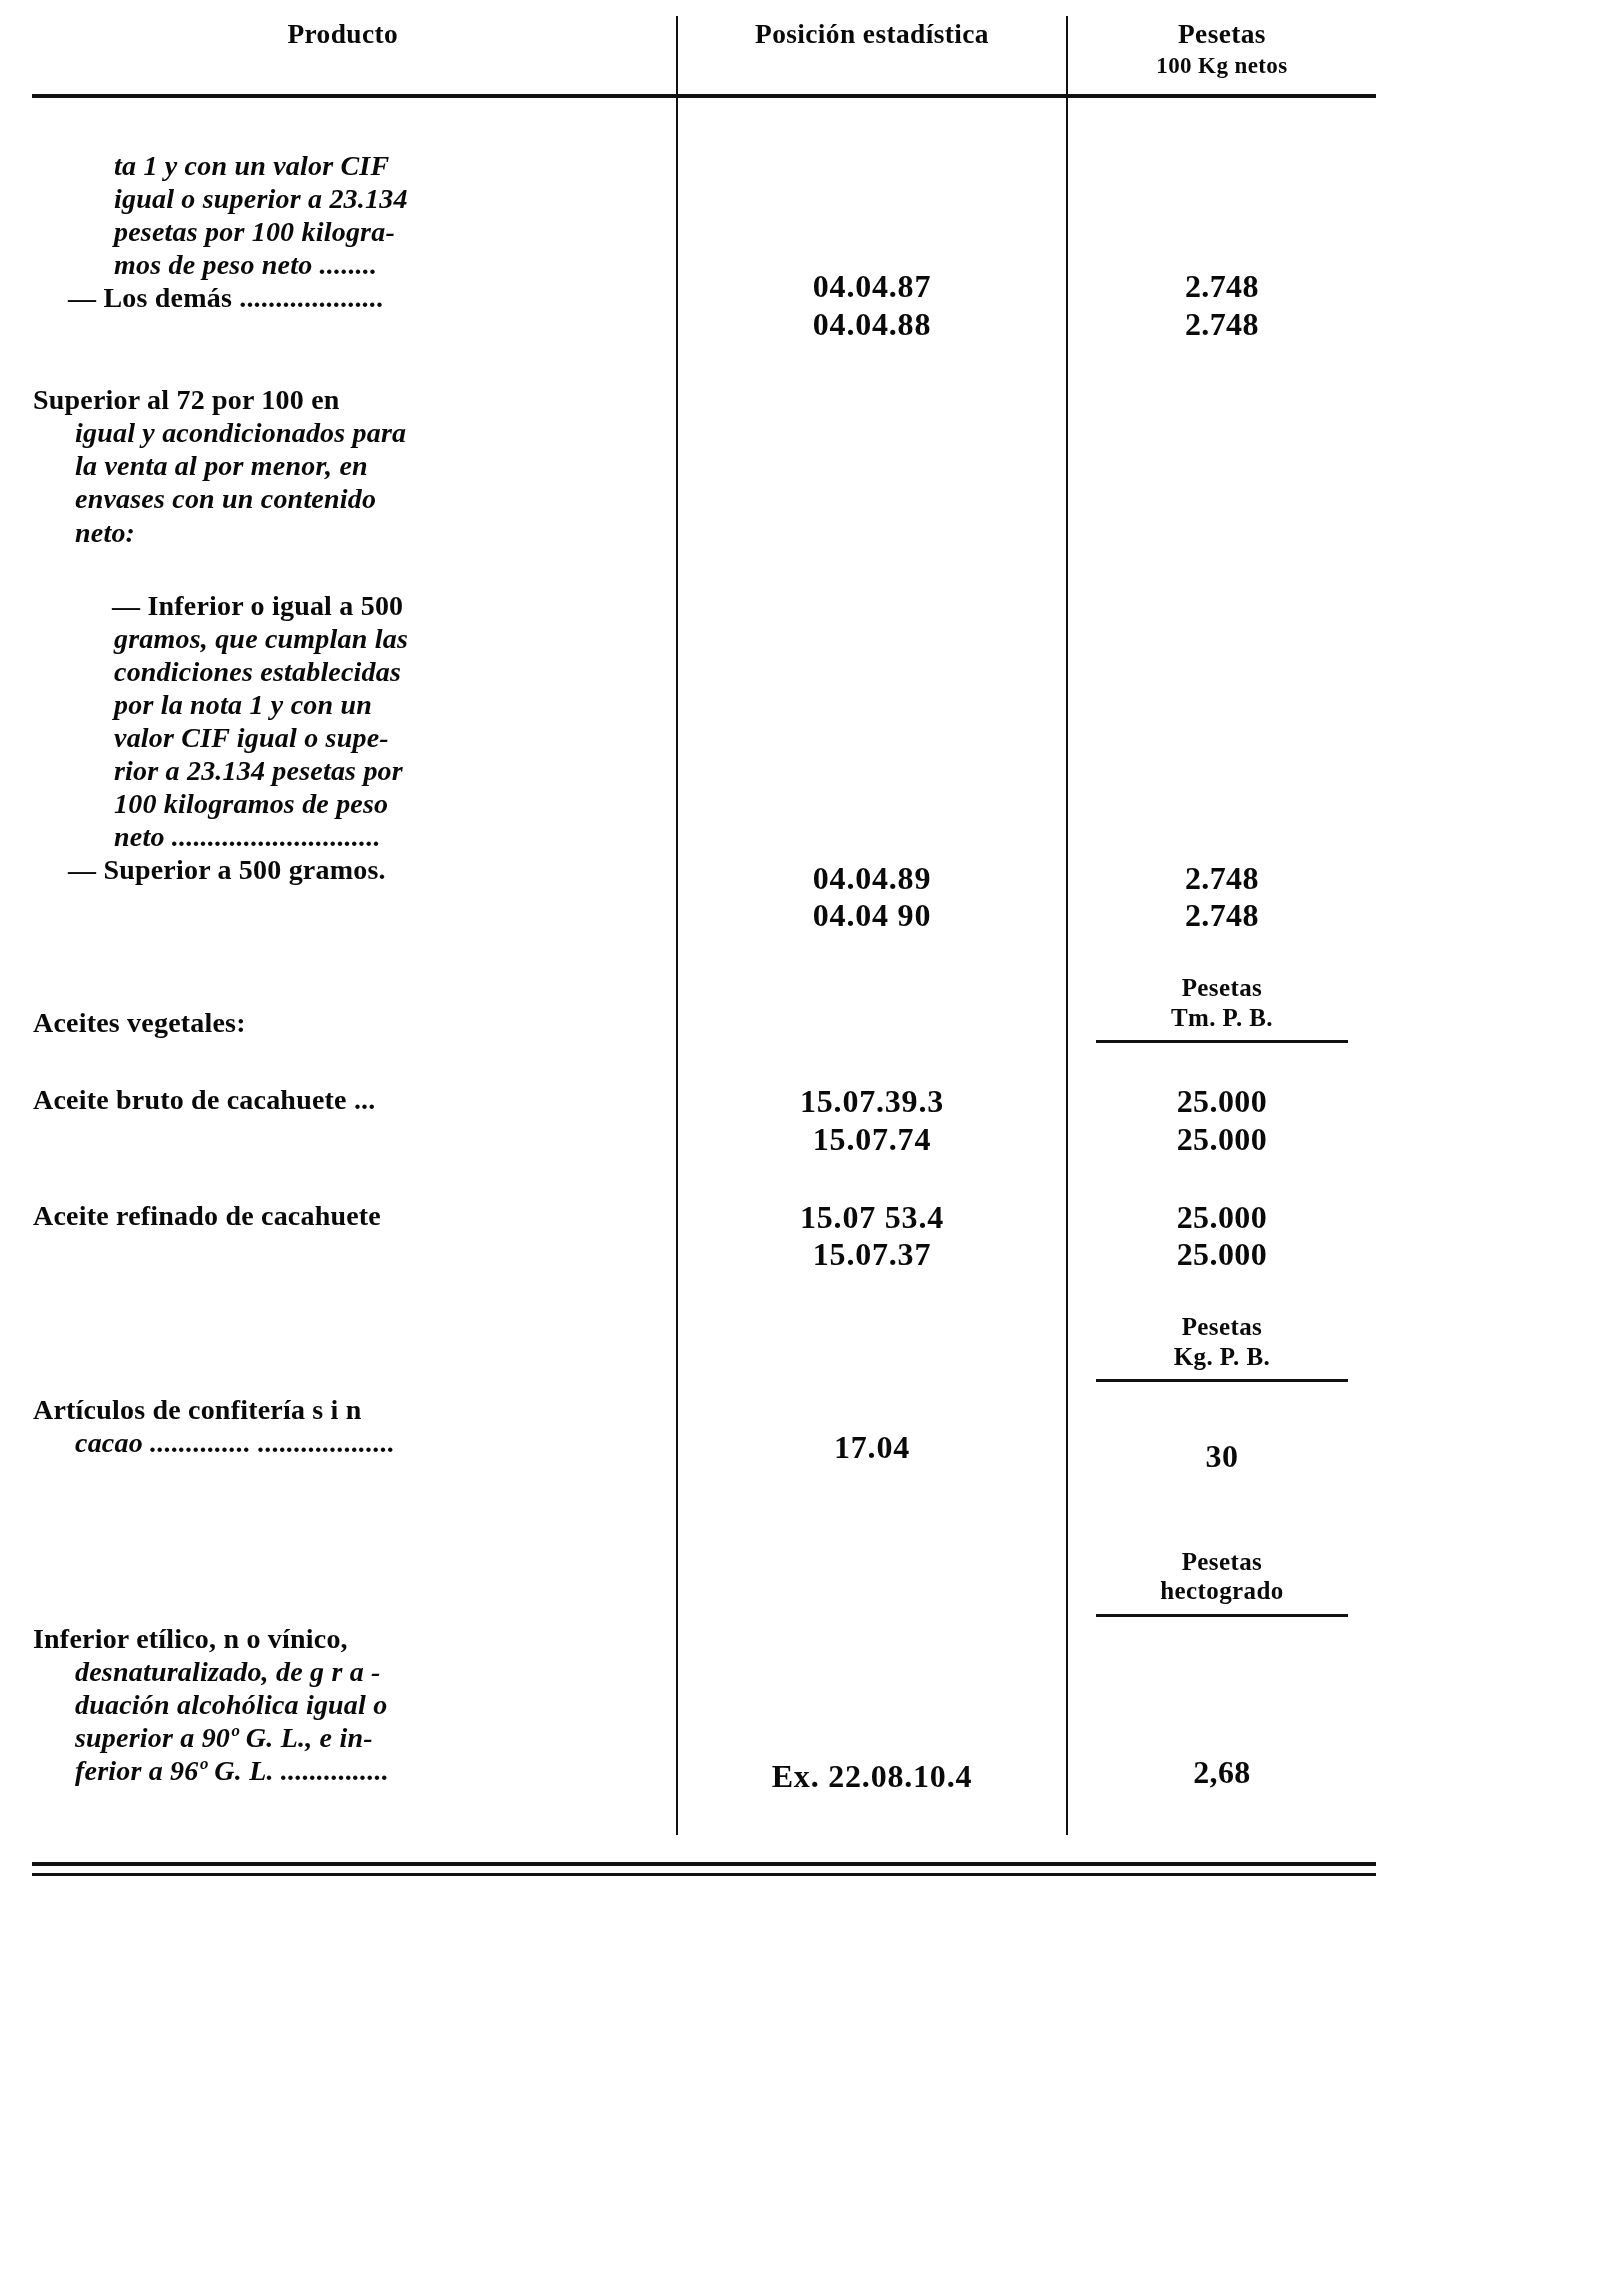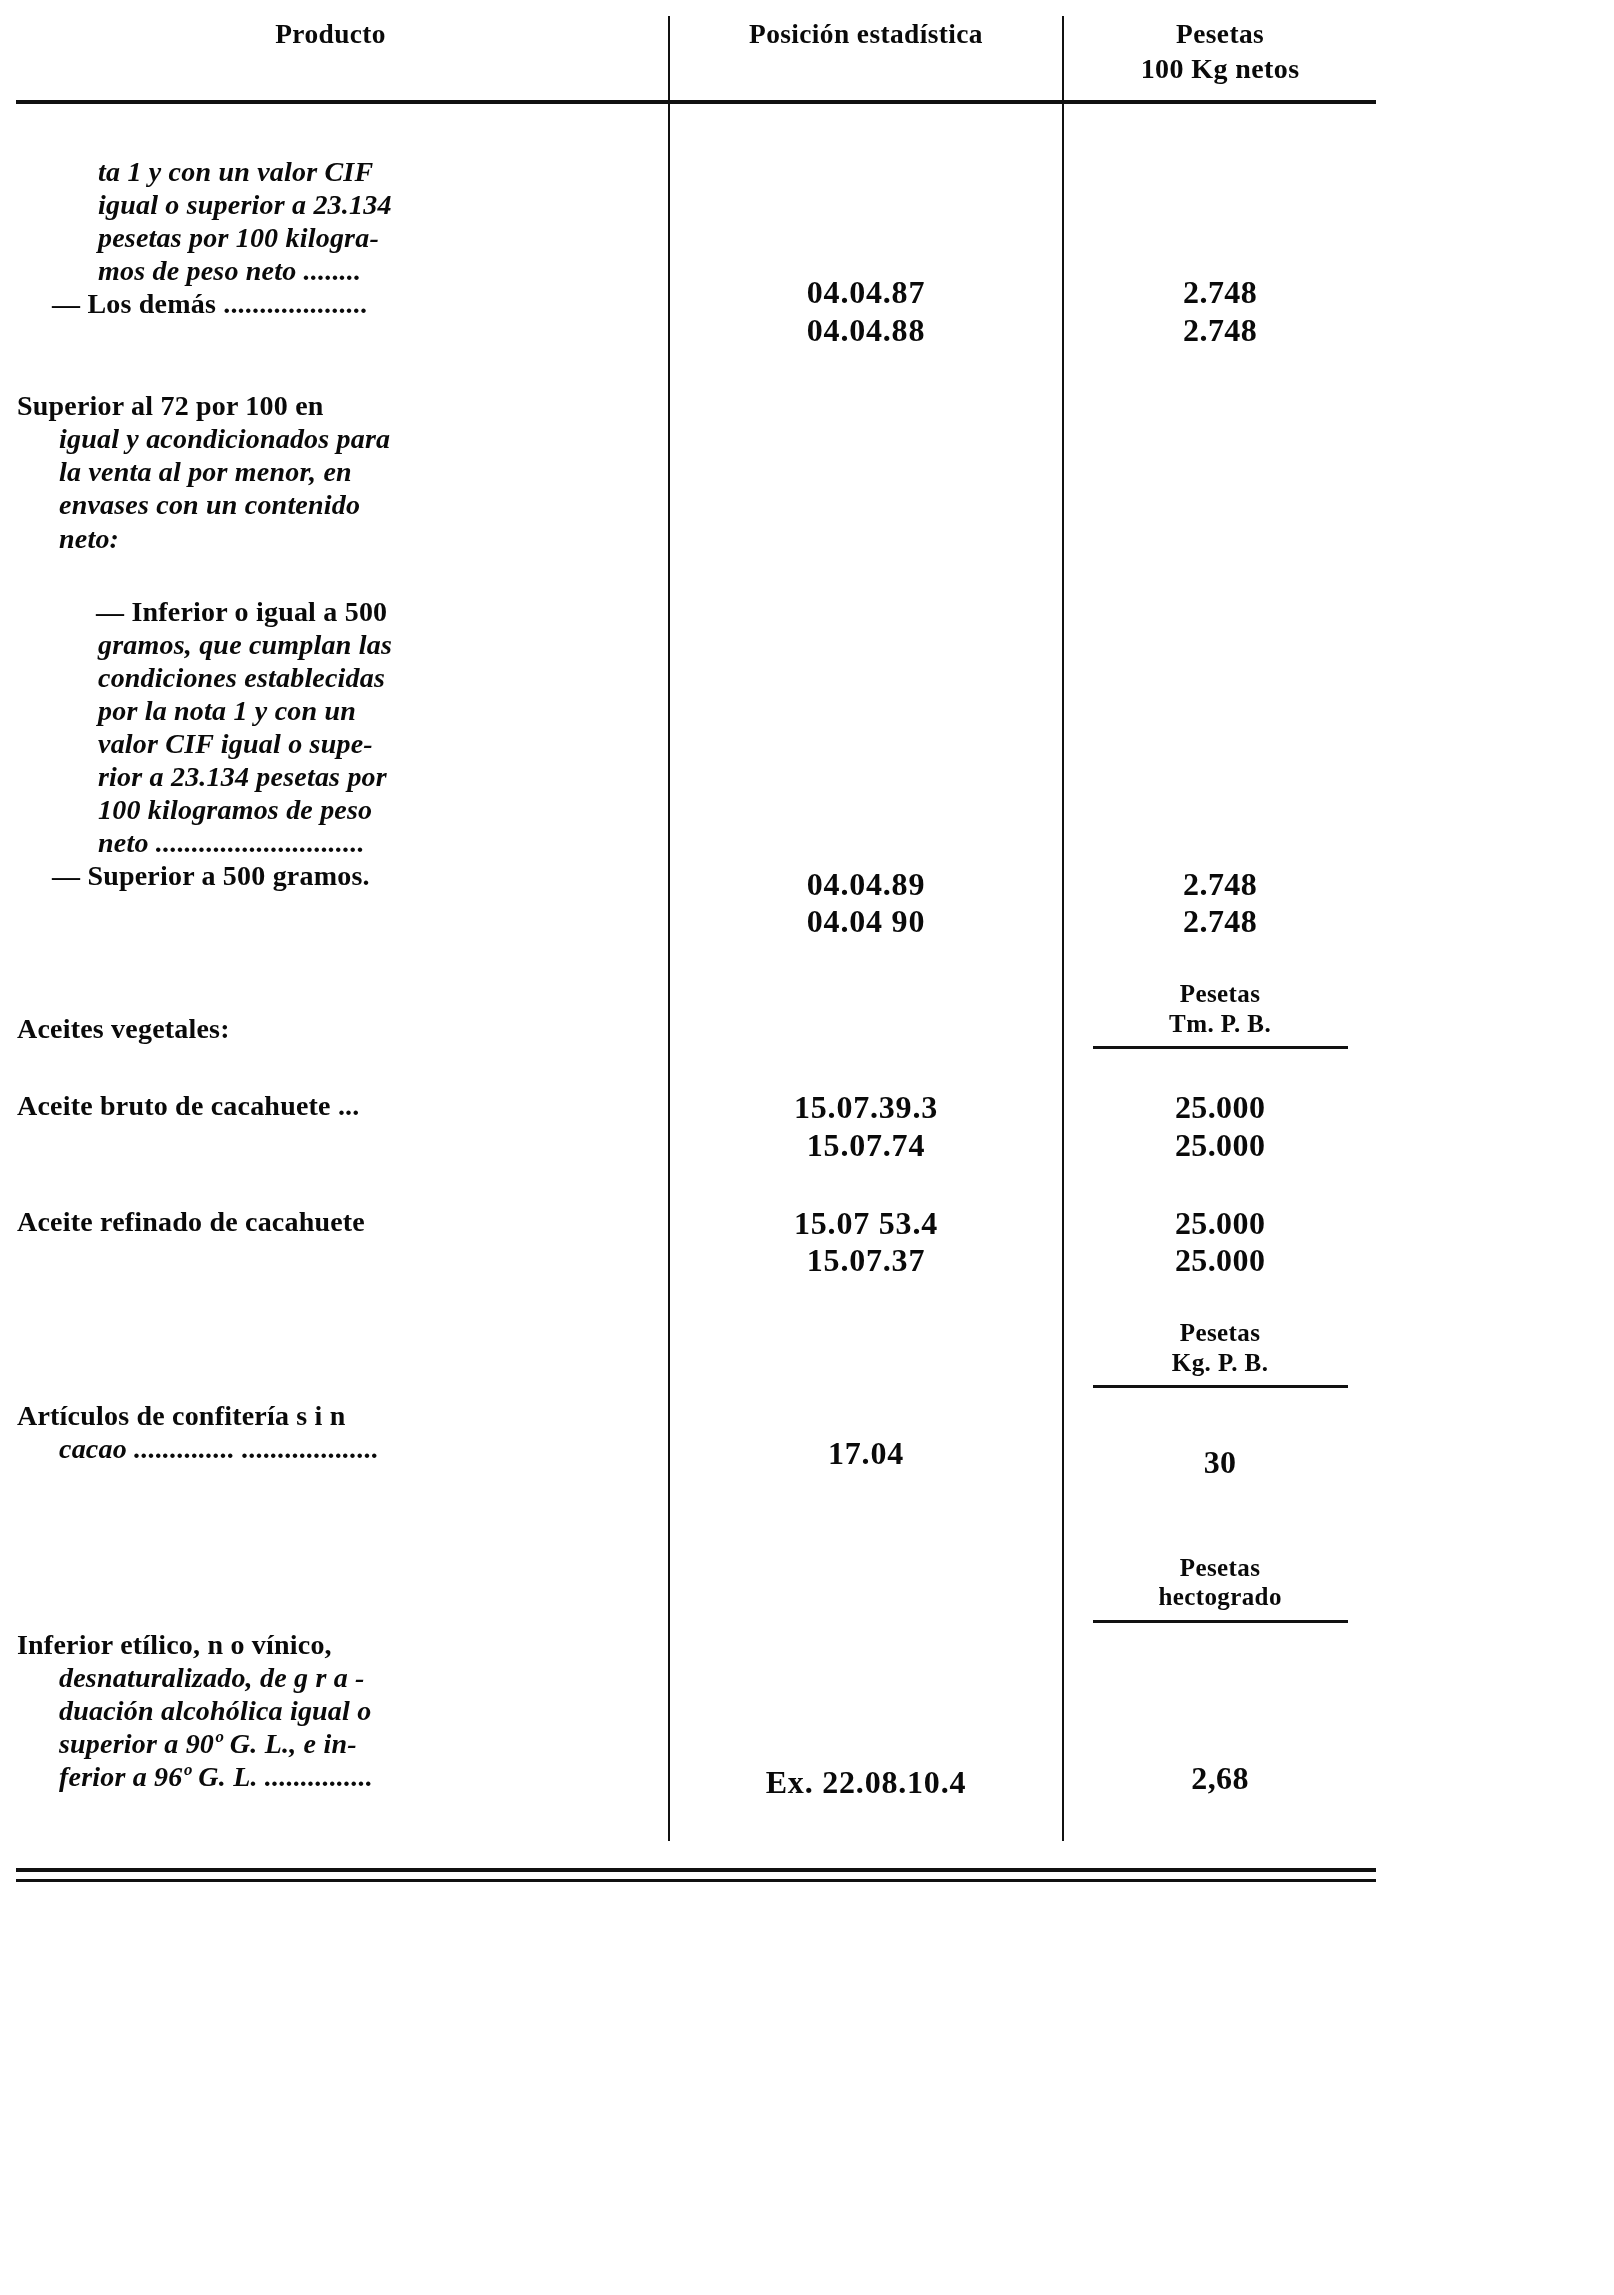--- a/index.html
+++ b/index.html
@@ -12,21 +12,21 @@
     min-height: 2295px;
     font-family: "Liberation Serif", serif;
     color: #0a0a0a;
     -webkit-font-smoothing: none;
   }
   .page {
     position: relative;
     width: 1408px;
     min-height: 2295px;
     box-sizing: border-box;
-    padding: 16px 32px 0 16px;
+    padding: 16px 32px 0 32px;
   }
 
   
   table.tariff {
     width: 100%;
     border-collapse: collapse;
     table-layout: fixed;
   }
   col.c-prod  { width: 48%; }
   col.c-pos   { width: 29%; }
@@ -44,21 +44,21 @@
   th {
     font-weight: bold;
     font-size: 27.4px;
     vertical-align: top;
     padding: 3.2px 0 14.5px 0;
     text-align: center;
     letter-spacing: 0.4px;
   }
   th .sub {
     display: block;
-    font-size: 28px;
+    font-size: 23px;
     font-weight: bold;
     letter-spacing: 0.4px;
     margin-top: 3.2px;
   }
 
   
   tr.head-rule td {
     padding: 0;
     height: 0;
   }

